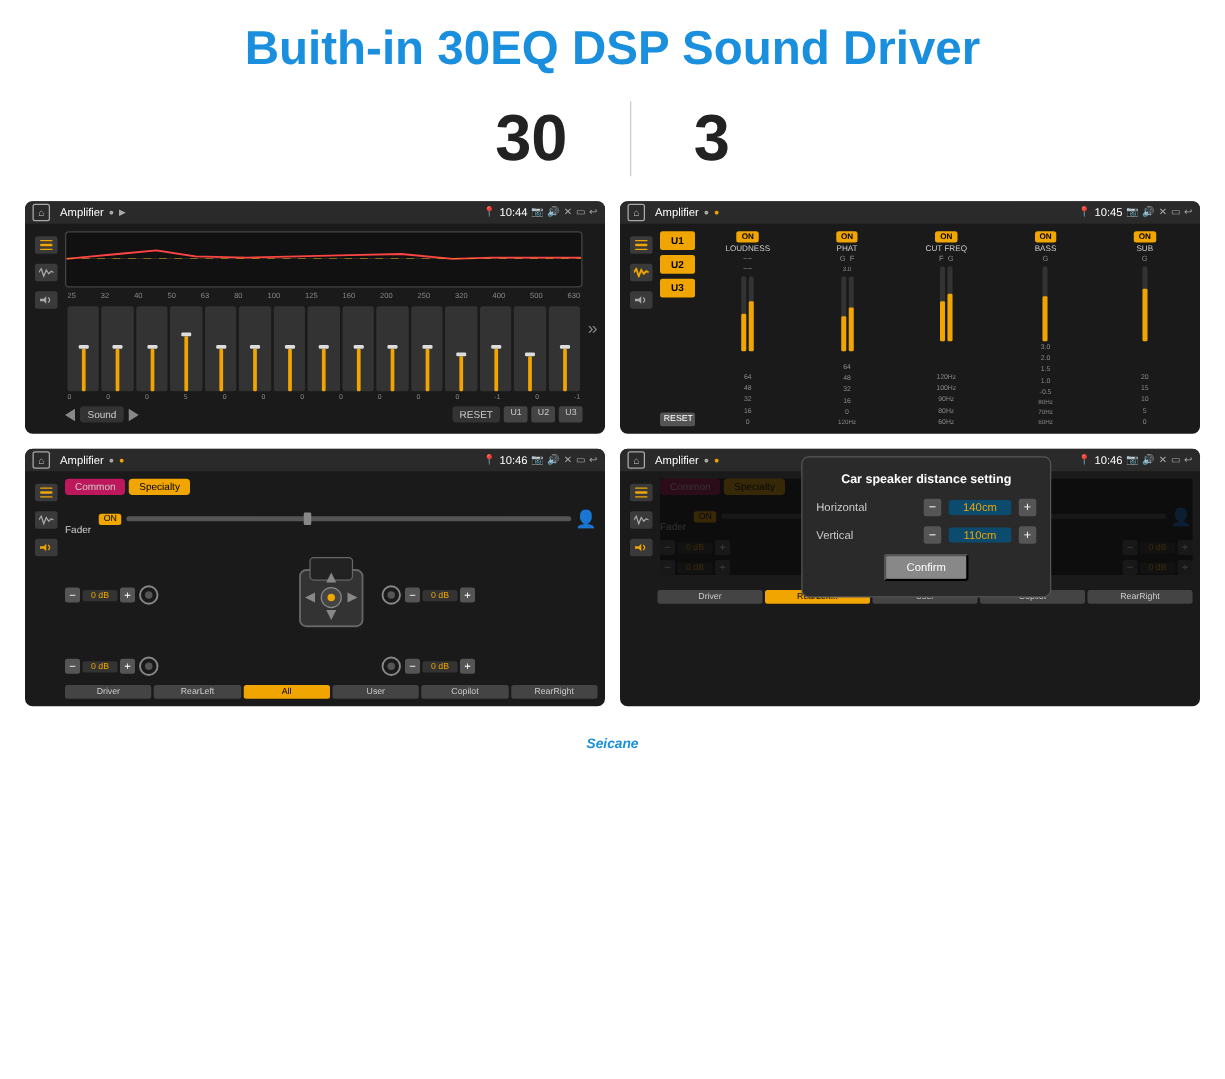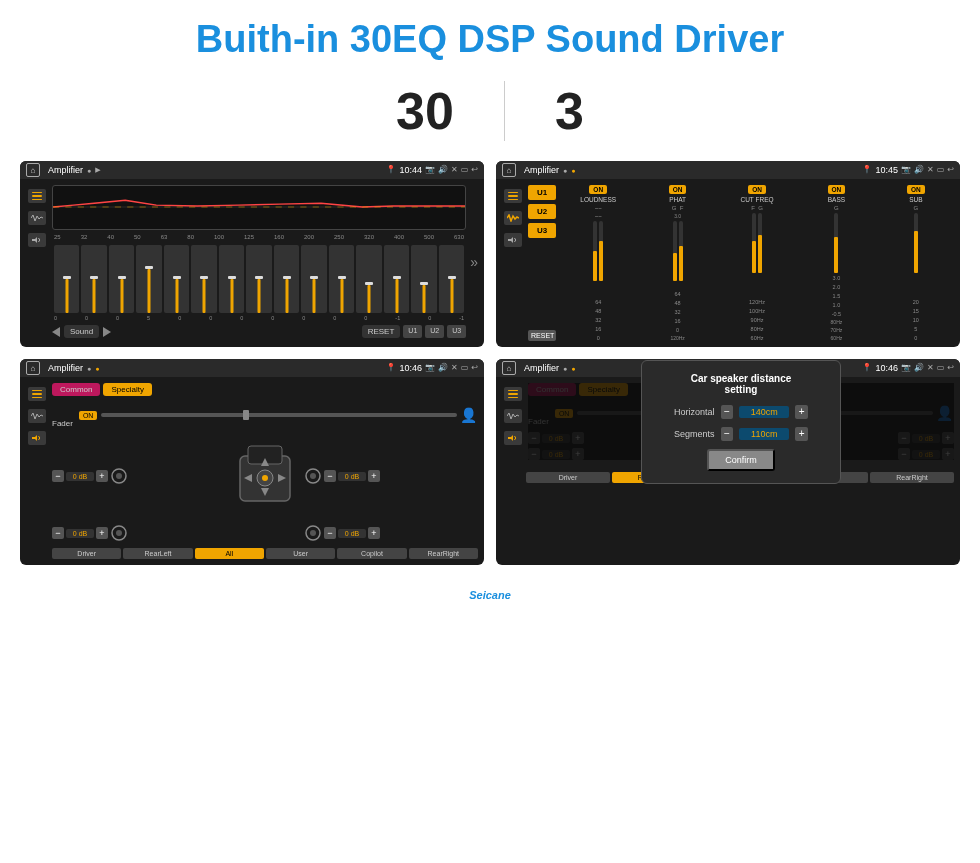--- a/index.html
+++ b/index.html
@@ -458,21 +458,21 @@
       top: 0; left: 0; right: 0; bottom: 0;
       background: rgba(0,0,0,0.5);
       display: flex;
       align-items: center;
       justify-content: center;
       z-index: 10;
     }
     .dialog-box {
       background: #2a2a2a;
       border-radius: 6px;
-      padding: 12px 32px;
+      padding: 12px 11px;
       width: 200px;
       border: 1px solid #555;
     }
     .dialog-title {
       font-size: 10px;
       color: #fff;
       text-align: center;
       margin-bottom: 10px;
       font-weight: bold;
     }
@@ -1108,21 +1108,21 @@
             <div class="dialog-title">Car speaker distance setting</div>
 
             <div class="dialog-row">
               <span class="dialog-label">Horizontal</span>
               <div class="dialog-minus">−</div>
               <div class="dialog-value">140cm</div>
               <div class="dialog-plus">+</div>
             </div>
 
             <div class="dialog-row">
-              <span class="dialog-label">Segments</span>
+              <span class="dialog-label">Vertical</span>
               <div class="dialog-minus">−</div>
               <div class="dialog-value">110cm</div>
               <div class="dialog-plus">+</div>
             </div>
             <button class="dialog-confirm">Confirm</button>
           </div>
         </div>
       </div>
     </div>
 

